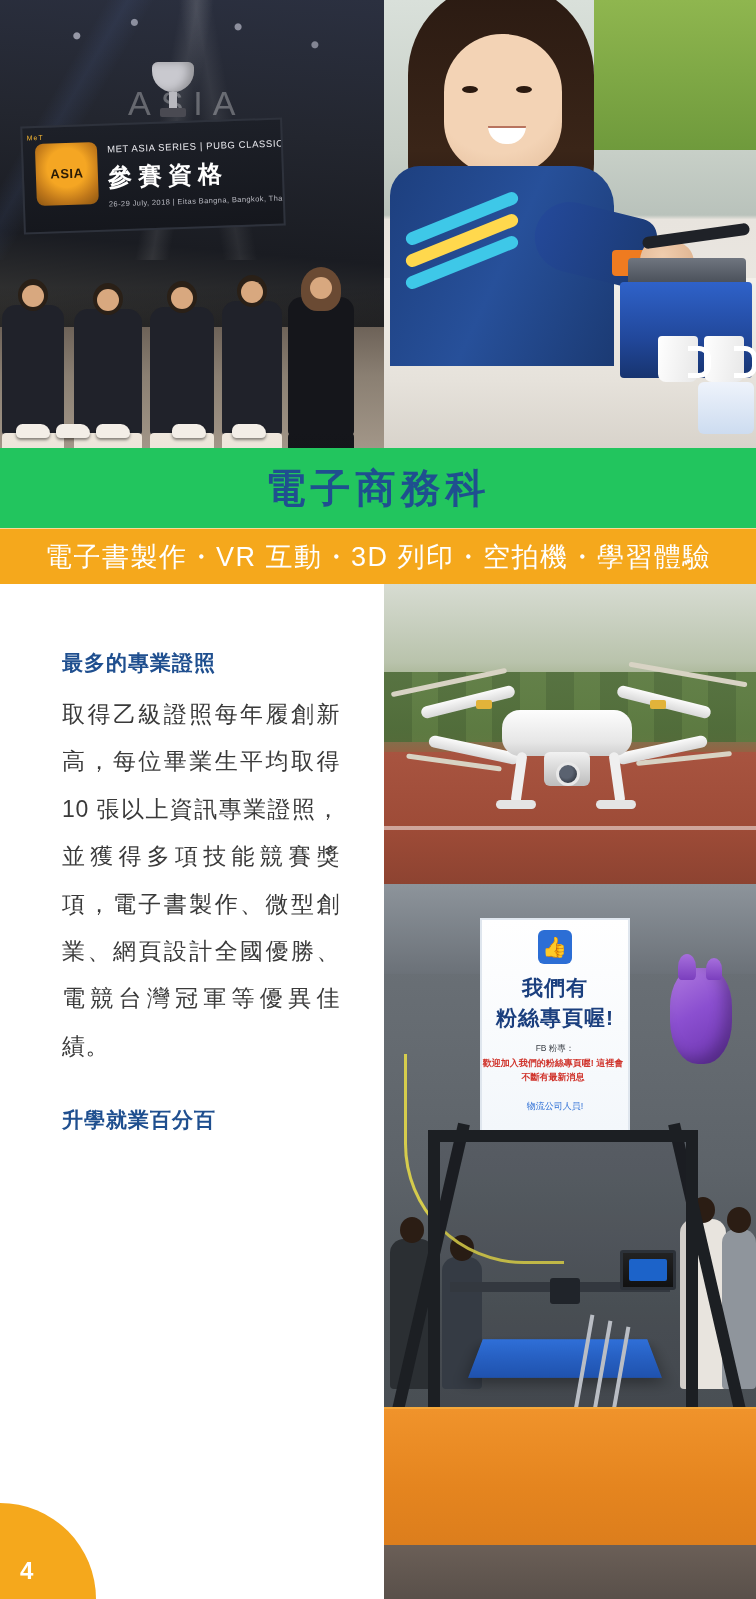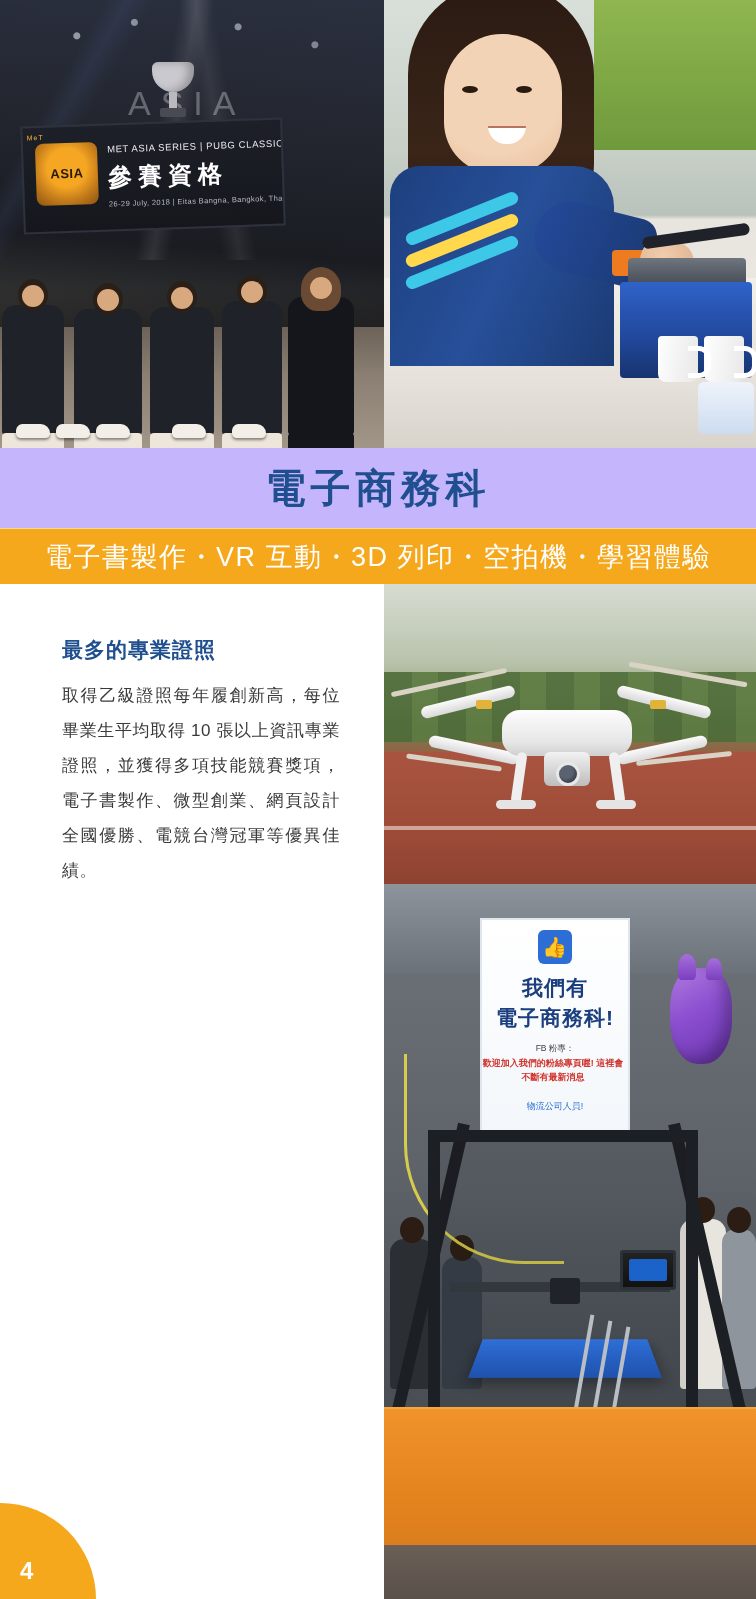--- a/index.html
+++ b/index.html
@@ -225,48 +225,48 @@
     border-radius: 6px;
   }
   .pp-orange {
     position:absolute; left:228px; top:250px; width:42px; height:26px;
     background:#ef7b20; border-radius:4px;
   }
 
   
   .title-band {
     width: 756px; height: 80px;
-    background: #c4b5fd;
+    background: #22c55e;
     display: flex; align-items: center; justify-content: center;
   }
   .title-band h1 {
     font-size: 40px; font-weight: 700; color: #1f4f8f; letter-spacing: 5px;
   }
   .subtitle-band {
     width: 756px; height: 56px;
     background: #f5a81c;
     border-top: 1px solid rgba(255,255,255,0.55);
     display: flex; align-items: center; justify-content: center;
   }
   .subtitle-band h2 {
     font-size: 27px; font-weight: 400; color: #ffffff; letter-spacing: 1.5px;
     white-space: nowrap;
   }
 
   
   .body-wrap { display: flex; width: 756px; height: 1015px; }
-  .text-col { width: 384px; padding: 52px 44px 0 62px; }
+  .text-col { width: 384px; padding: 65px 44px 0 62px; }
   .media-col { width: 372px; position: relative; }
 
   .sec-head {
     color: #1f4f8f; font-size: 21px; font-weight: 700;
     letter-spacing: 1px; margin-bottom: 14px;
   }
   .sec-body {
-    color: #3a3a3a; font-size: 17px; line-height: 2.06;
+    color: #3a3a3a; font-size: 23px; line-height: 2.06;
     letter-spacing: 0.6px; text-align: justify;
   }
   .sec-gap { height: 36px; }
 
   
   .photo-drone {
     position: absolute; left: 0; top: 0; width: 372px; height: 300px;
     overflow: hidden; background: #7d8a66;
   }
   .dr-sky { position:absolute; inset:0; background: linear-gradient(180deg,#d7dcd2 0%, #b9c3ac 26%, #8fa072 40%, #6d7d52 48%, #a8553d 60%, #9e4e38 100%); }
@@ -523,20 +523,21 @@
 <div class="subtitle-band">
   <h2>電子書製作・VR 互動・3D 列印・空拍機・學習體驗</h2>
 </div>
 
 <div class="body-wrap">
 
   <div class="text-col">
     <div class="sec-head">最多的專業證照</div>
     <div class="sec-body">取得乙級證照每年履創新高，每位畢業生平均取得 10 張以上資訊專業證照，並獲得多項技能競賽獎項，電子書製作、微型創業、網頁設計全國優勝、電競台灣冠軍等優異佳績。</div>
     <div class="sec-gap"></div>
+    <div class="sec-head">升學就業百分百</div>
   </div>
 
   <div class="media-col">
 
     <div class="photo-drone">
       <div class="dr-sky"></div>
       <div class="dr-trees"></div>
       <div class="dr-track"></div>
       <div class="dr-line"></div>
       <div class="dr-prop p1"></div>
@@ -573,21 +574,21 @@
         </div>
       <div class="bt-person bt-p4">
           <div class="h"></div>
         </div>
 
       <div class="bt-vase"></div>
 
       <div class="bt-sign">
         <div class="thumb">👍</div>
         <div class="l1">我們有</div>
-        <div class="l2">電子商務科!</div>
+        <div class="l2">粉絲專頁喔!</div>
         <div class="l3">FB 粉專：</div>
         <div class="l4">歡迎加入我們的粉絲專頁喔!
 這裡會不斷有最新消息</div>
         <div class="l5">物流公司人員!</div>
       </div>
 
       <div class="bt-filament"></div>
       <div class="bt-printer-diag1"></div>
       <div class="bt-printer-diag2"></div>
       <div class="bt-printer-frame"></div>

